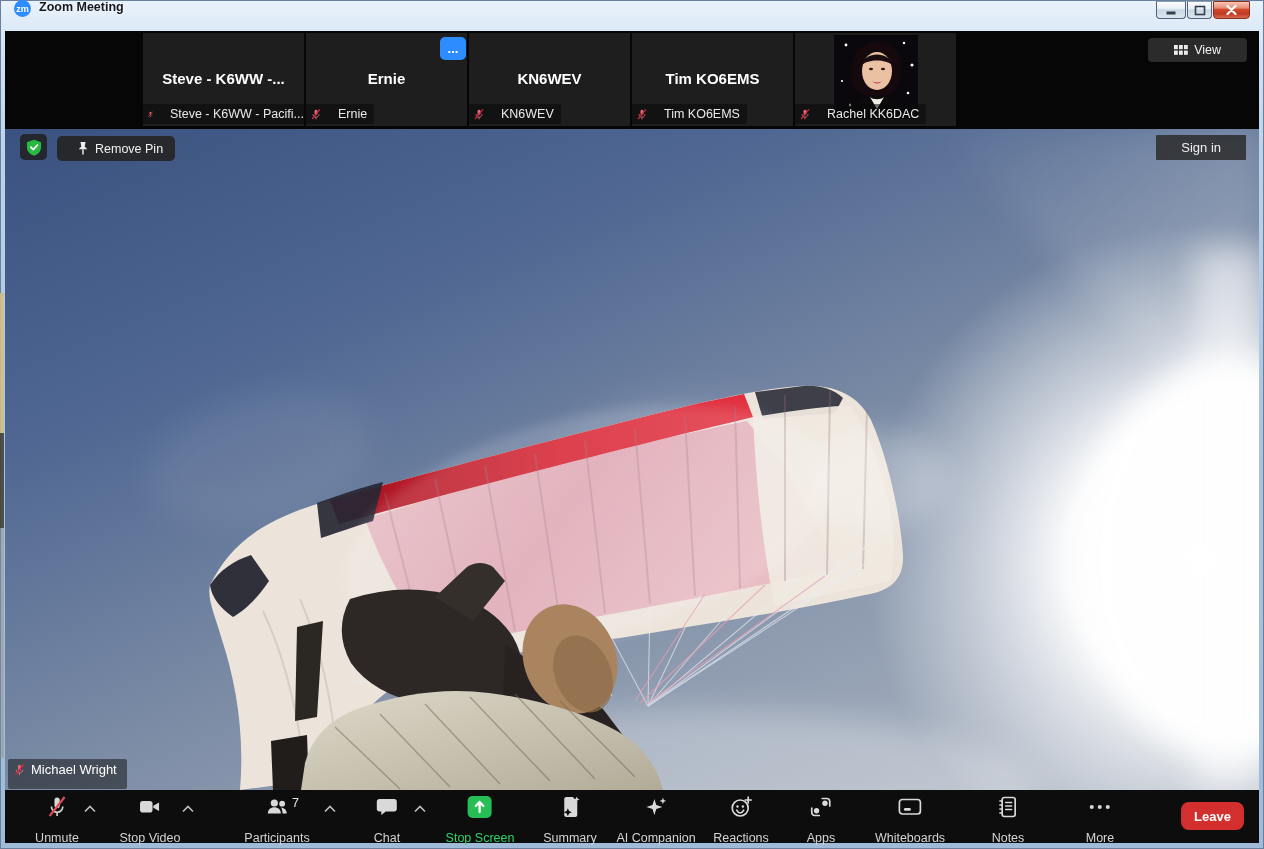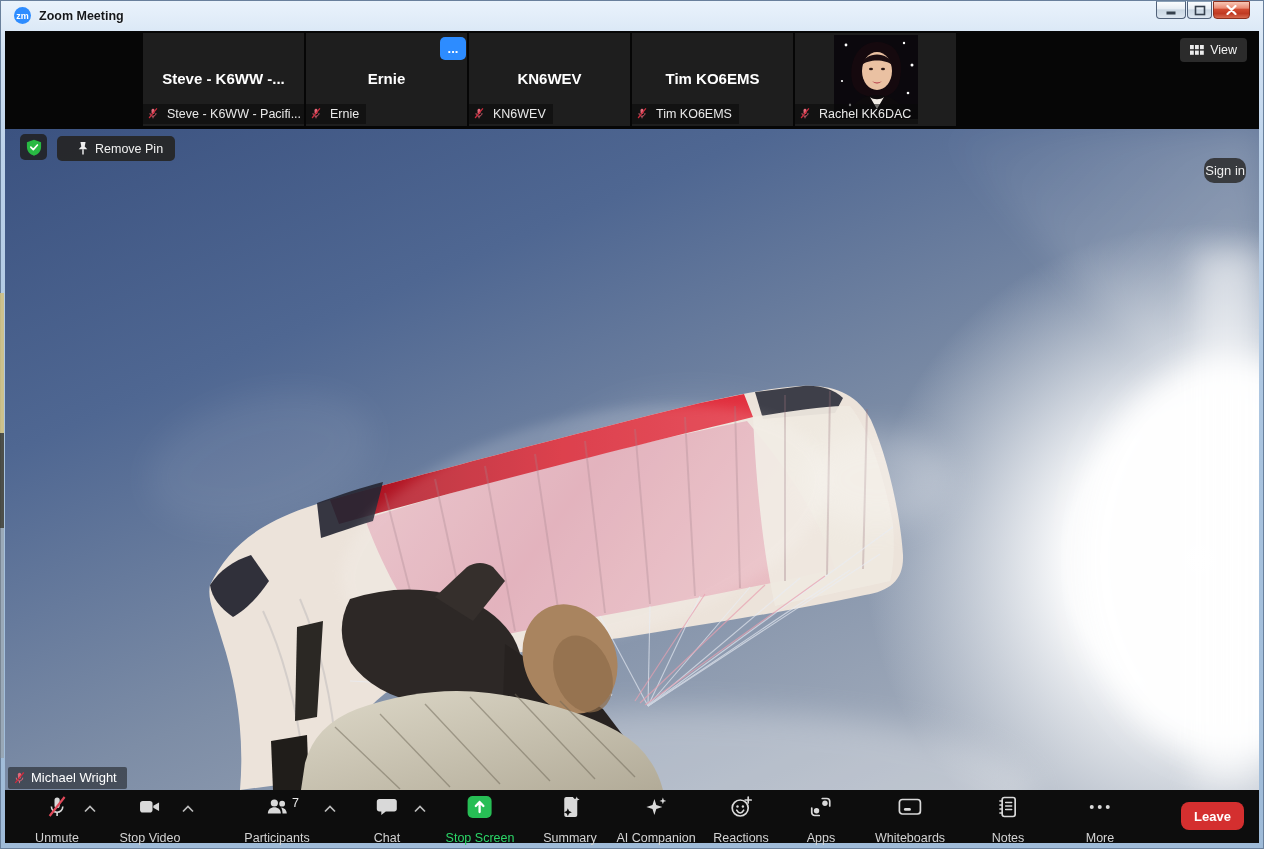--- a/index.html
+++ b/index.html
@@ -1,58 +1,58 @@
 <!DOCTYPE html>
 <html><head>
 <meta charset="utf-8">
 <style>
   html,body{margin:0;padding:0;background:#4a4a4a;}
   .window{position:relative;width:1264px;height:849px;overflow:hidden;
     font-family:"Liberation Sans",sans-serif;
     background:linear-gradient(180deg,#eaf3fc 0%,#d2e2f3 6%,#bcd2ea 18%,#a9c3de 55%,#9fbbd8 100%);
     box-shadow:inset 0 0 0 1px #69809c;}
   
-  .titlebar{position:absolute;top:0;left:0;width:100%;height:31px;display:flex;align-items:center;padding-left:14px;box-sizing:border-box;}
+  .titlebar{position:absolute;top:0;left:0;width:100%;height:31px;display:flex;align-items:flex-start;padding-left:14px;box-sizing:border-box;}
   .zm-logo{width:17px;height:17px;border-radius:50%;background:#2d8cff;color:#fff;font-size:9px;font-weight:bold;
     display:flex;align-items:center;justify-content:center;margin-right:8px;flex:0 0 auto;}
   .title-text{font-size:12.5px;color:#15181c;text-shadow:0 0 3px rgba(255,255,255,.9);font-weight:bold;}
   .win-controls{position:absolute;top:1px;right:14px;display:flex;gap:1px;}
   .wbtn{height:18px;border:1px solid #51627a;border-top-color:#8aa0b6;border-radius:0 0 4px 4px;box-sizing:border-box;
     display:flex;align-items:center;justify-content:center;cursor:pointer;
     background:linear-gradient(180deg,#fbfdfe 0%,#e6edf4 45%,#c9d6e2 48%,#dde7f1 100%);}
   .wbtn.w-min{width:30px}.wbtn.w-max{width:25px}
   .wbtn.w-close{width:37px;border-color:#8c2f1d;
     background:linear-gradient(180deg,#f8c7b5 0%,#ea8b74 38%,#d14a30 46%,#c03a22 72%,#d66a50 100%);}
   
   .content{position:absolute;left:5px;right:5px;top:31px;bottom:6px;background:#000;}
   .bleed{position:absolute;width:4px;left:0;}
   
   .filmstrip{position:absolute;top:0;left:0;right:0;height:98px;background:#060606;}
   .tiles{position:absolute;left:138px;top:2px;display:flex;gap:2px;}
   .tile{position:relative;width:161px;height:93px;background:#1e1e1e;overflow:hidden;cursor:pointer;}
   .tile-name{position:absolute;left:0;right:0;top:50%;transform:translateY(-56%);text-align:center;
     color:#fff;font-size:15px;font-weight:bold;white-space:nowrap;}
-  .tile-footer{position:absolute;left:0;bottom:2px;display:flex;align-items:flex-start;gap:8px;
+  .tile-footer{position:absolute;left:0;bottom:2px;display:flex;align-items:flex-end;gap:16px;
     background:rgba(10,10,10,.55);padding:3px 7px 3px 4px;color:#e9e9e9;font-size:12.5px;white-space:nowrap;max-width:157px;overflow:hidden;}
   .tile-more{position:absolute;top:4px;right:1px;width:26px;height:23px;border:none;border-radius:5px;background:#2d8cff;
     color:#fff;font-size:13px;font-weight:bold;line-height:10px;cursor:pointer;padding:0;}
   .tile-photo{position:absolute;left:50%;top:2px;transform:translateX(-50%);width:84px;height:84px;background:#0a070c;}
   .view-btn{position:absolute;top:7px;right:12px;display:flex;align-items:center;gap:6px;background:#2b2b2b;
-    border:none;border-radius:4px;color:#f2f2f2;font-size:12.5px;padding:5px 10px;cursor:pointer;font-family:inherit;}
+    border:none;border-radius:4px;color:#f2f2f2;font-size:12.5px;padding:5px 26px;cursor:pointer;font-family:inherit;}
   
   .stage{position:absolute;top:98px;left:0;right:0;bottom:53px;overflow:hidden;background:#46618f;}
   .scene{position:absolute;inset:0;width:100%;height:100%;display:block;}
   .shield-btn{position:absolute;left:15px;top:5px;width:27px;height:26px;background:rgba(32,32,32,.85);border:none;border-radius:5px;
     display:flex;align-items:center;justify-content:center;cursor:pointer;padding:0;}
   .pin-btn{position:absolute;left:52px;top:7px;display:flex;align-items:center;gap:6px;background:rgba(37,37,37,.92);
     border:none;border-radius:5px;color:#f1f1f1;font-size:12.5px;padding:5px 12px 5px 20px;cursor:pointer;font-family:inherit;}
-  .signin-btn{position:absolute;right:13px;top:6px;background:rgba(44,44,44,.85);border:none;border-radius:10px;
-    color:#eee;font-size:13px;padding:5px 1px;cursor:pointer;font-family:inherit;margin-top:23px;}
+  .signin-btn{position:absolute;right:13px;top:6px;background:rgba(44,44,44,.85);border:none;border-radius:1px;
+    color:#eee;font-size:13px;padding:5px 25px;cursor:pointer;font-family:inherit;}
   .name-tag{position:absolute;left:3px;bottom:1px;display:flex;align-items:center;gap:5px;background:rgba(12,12,12,.5);
-    color:#fff;font-size:13px;padding:3px 10px 4px 5px;border-radius:2px;}
+    color:#fff;font-size:13px;padding:3px 10px 12px 5px;border-radius:2px;}
   
   .toolbar{position:absolute;left:0;right:0;bottom:0;height:53px;background:#0d0d0d;}
   .titem{position:absolute;top:5px;transform:translateX(-50%);display:flex;flex-direction:column;align-items:center;
     cursor:pointer;color:#d4d4d4;}
   .ticon{height:24px;display:flex;align-items:flex-end;}
   .tlabel{font-size:12.5px;margin-top:12px;white-space:nowrap;}
   .tlabel.green{color:#2bd567;}
   .tbadge{position:absolute;top:1px;left:calc(50% + 15px);font-size:12.5px;color:#e8e8e8;}
   .chev{position:absolute;top:13px;cursor:pointer;}
   .leave-btn{position:absolute;top:12px;right:15px;width:63px;height:28px;background:#d42f2f;border:none;border-radius:8px;

